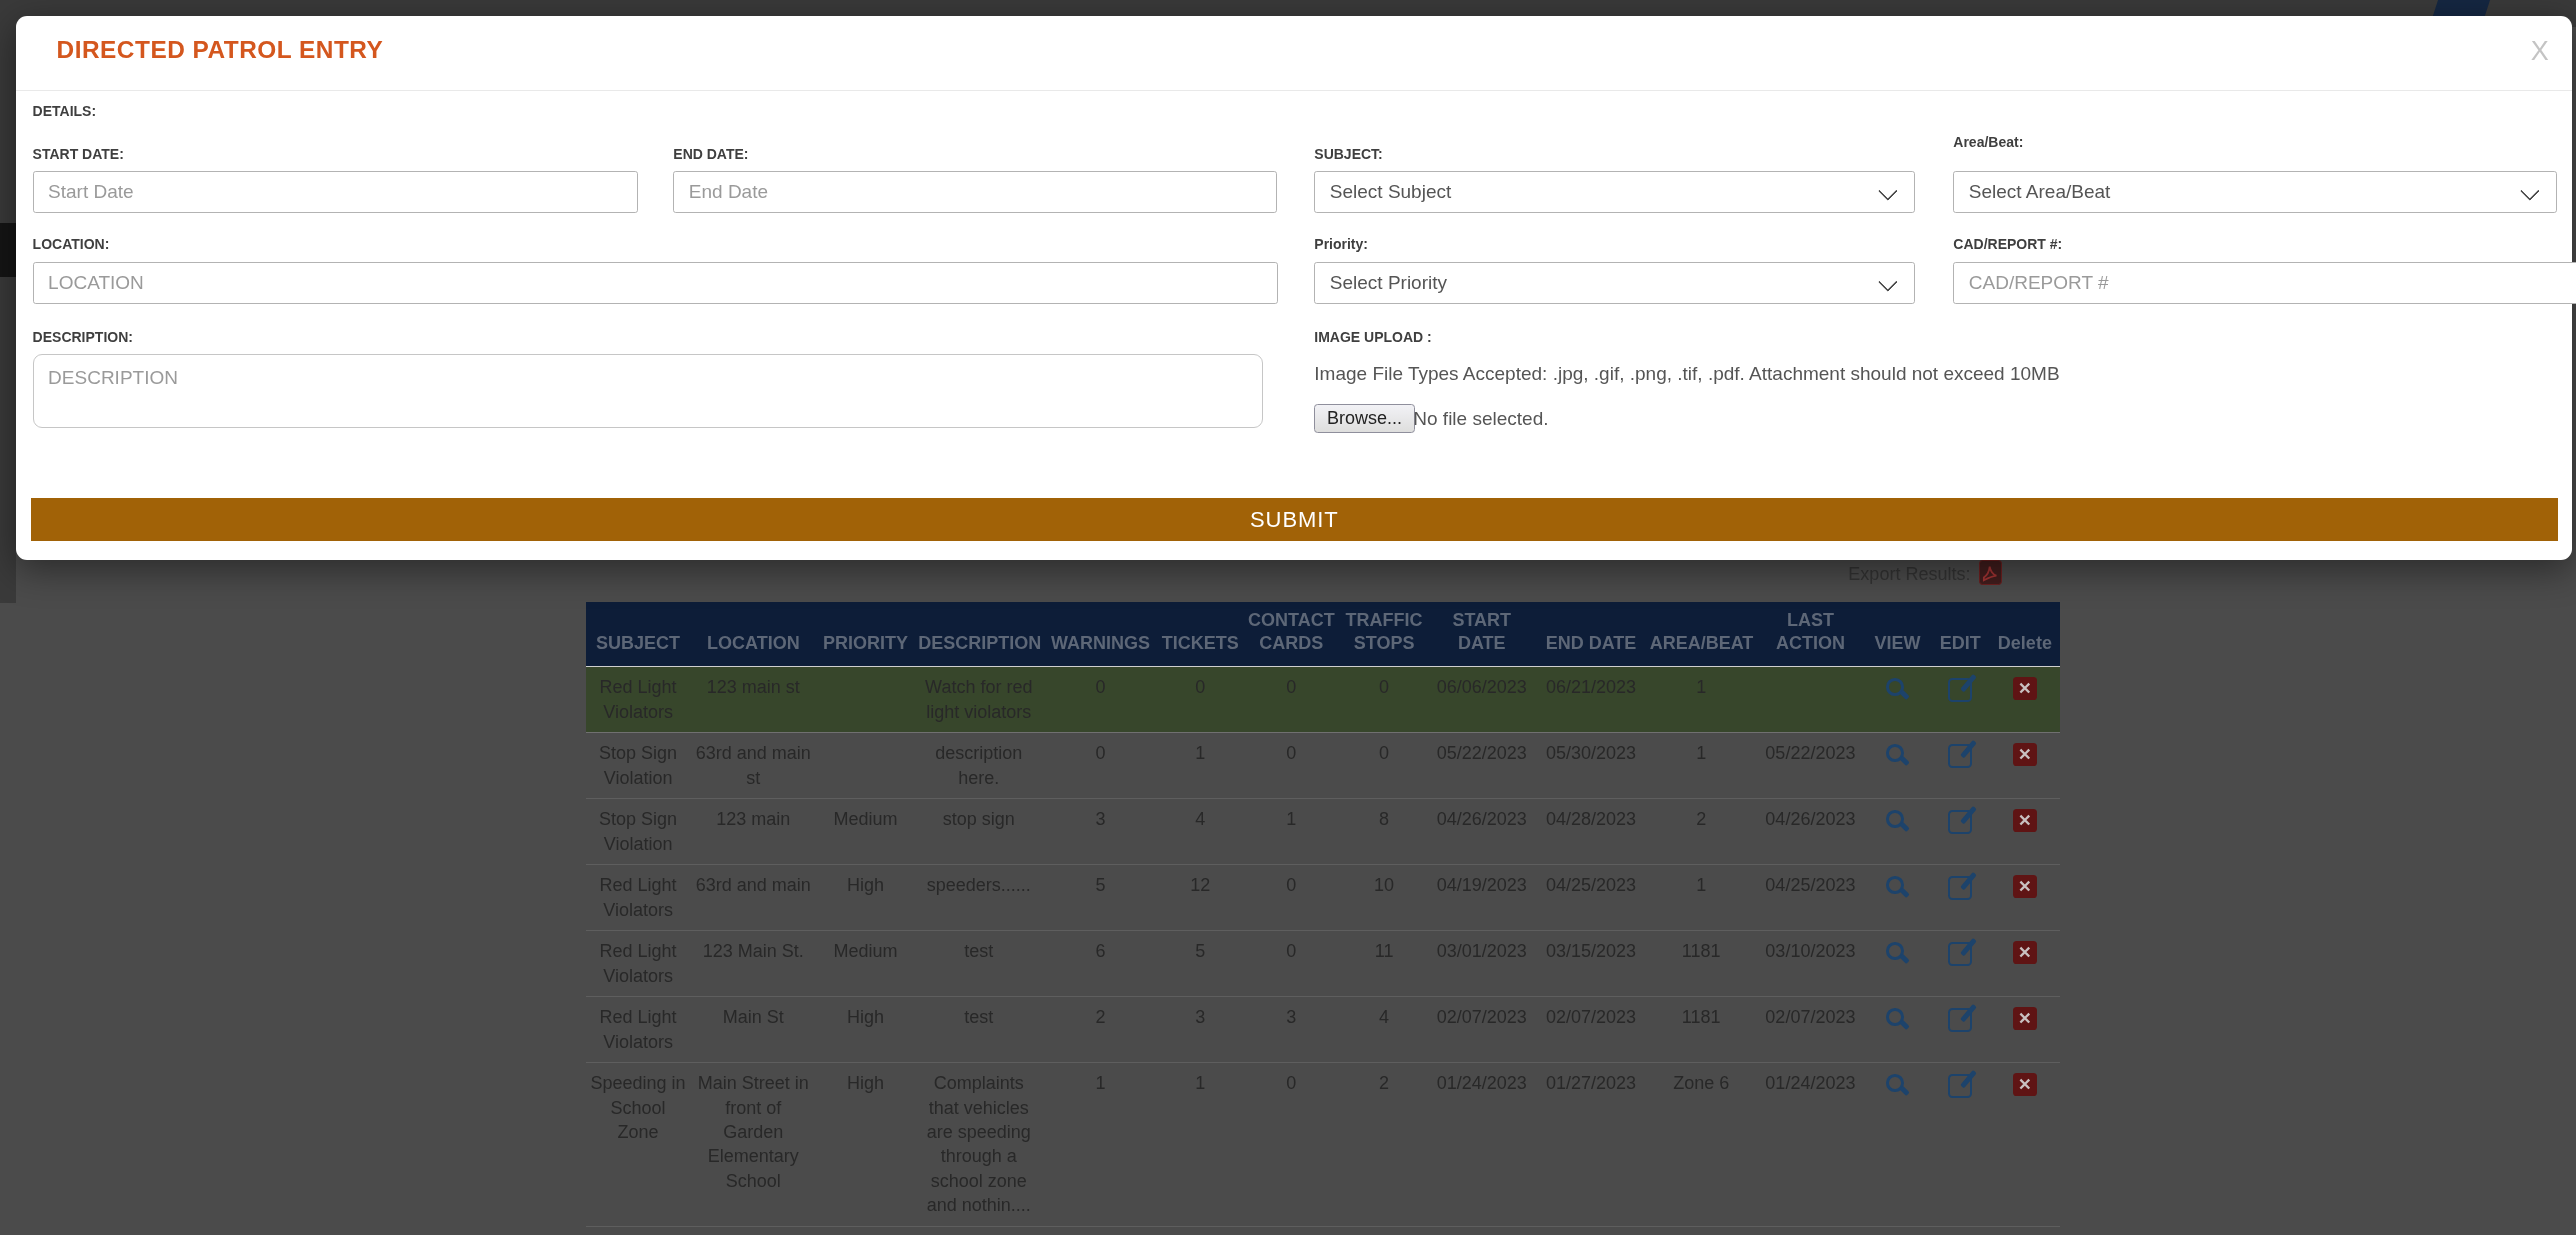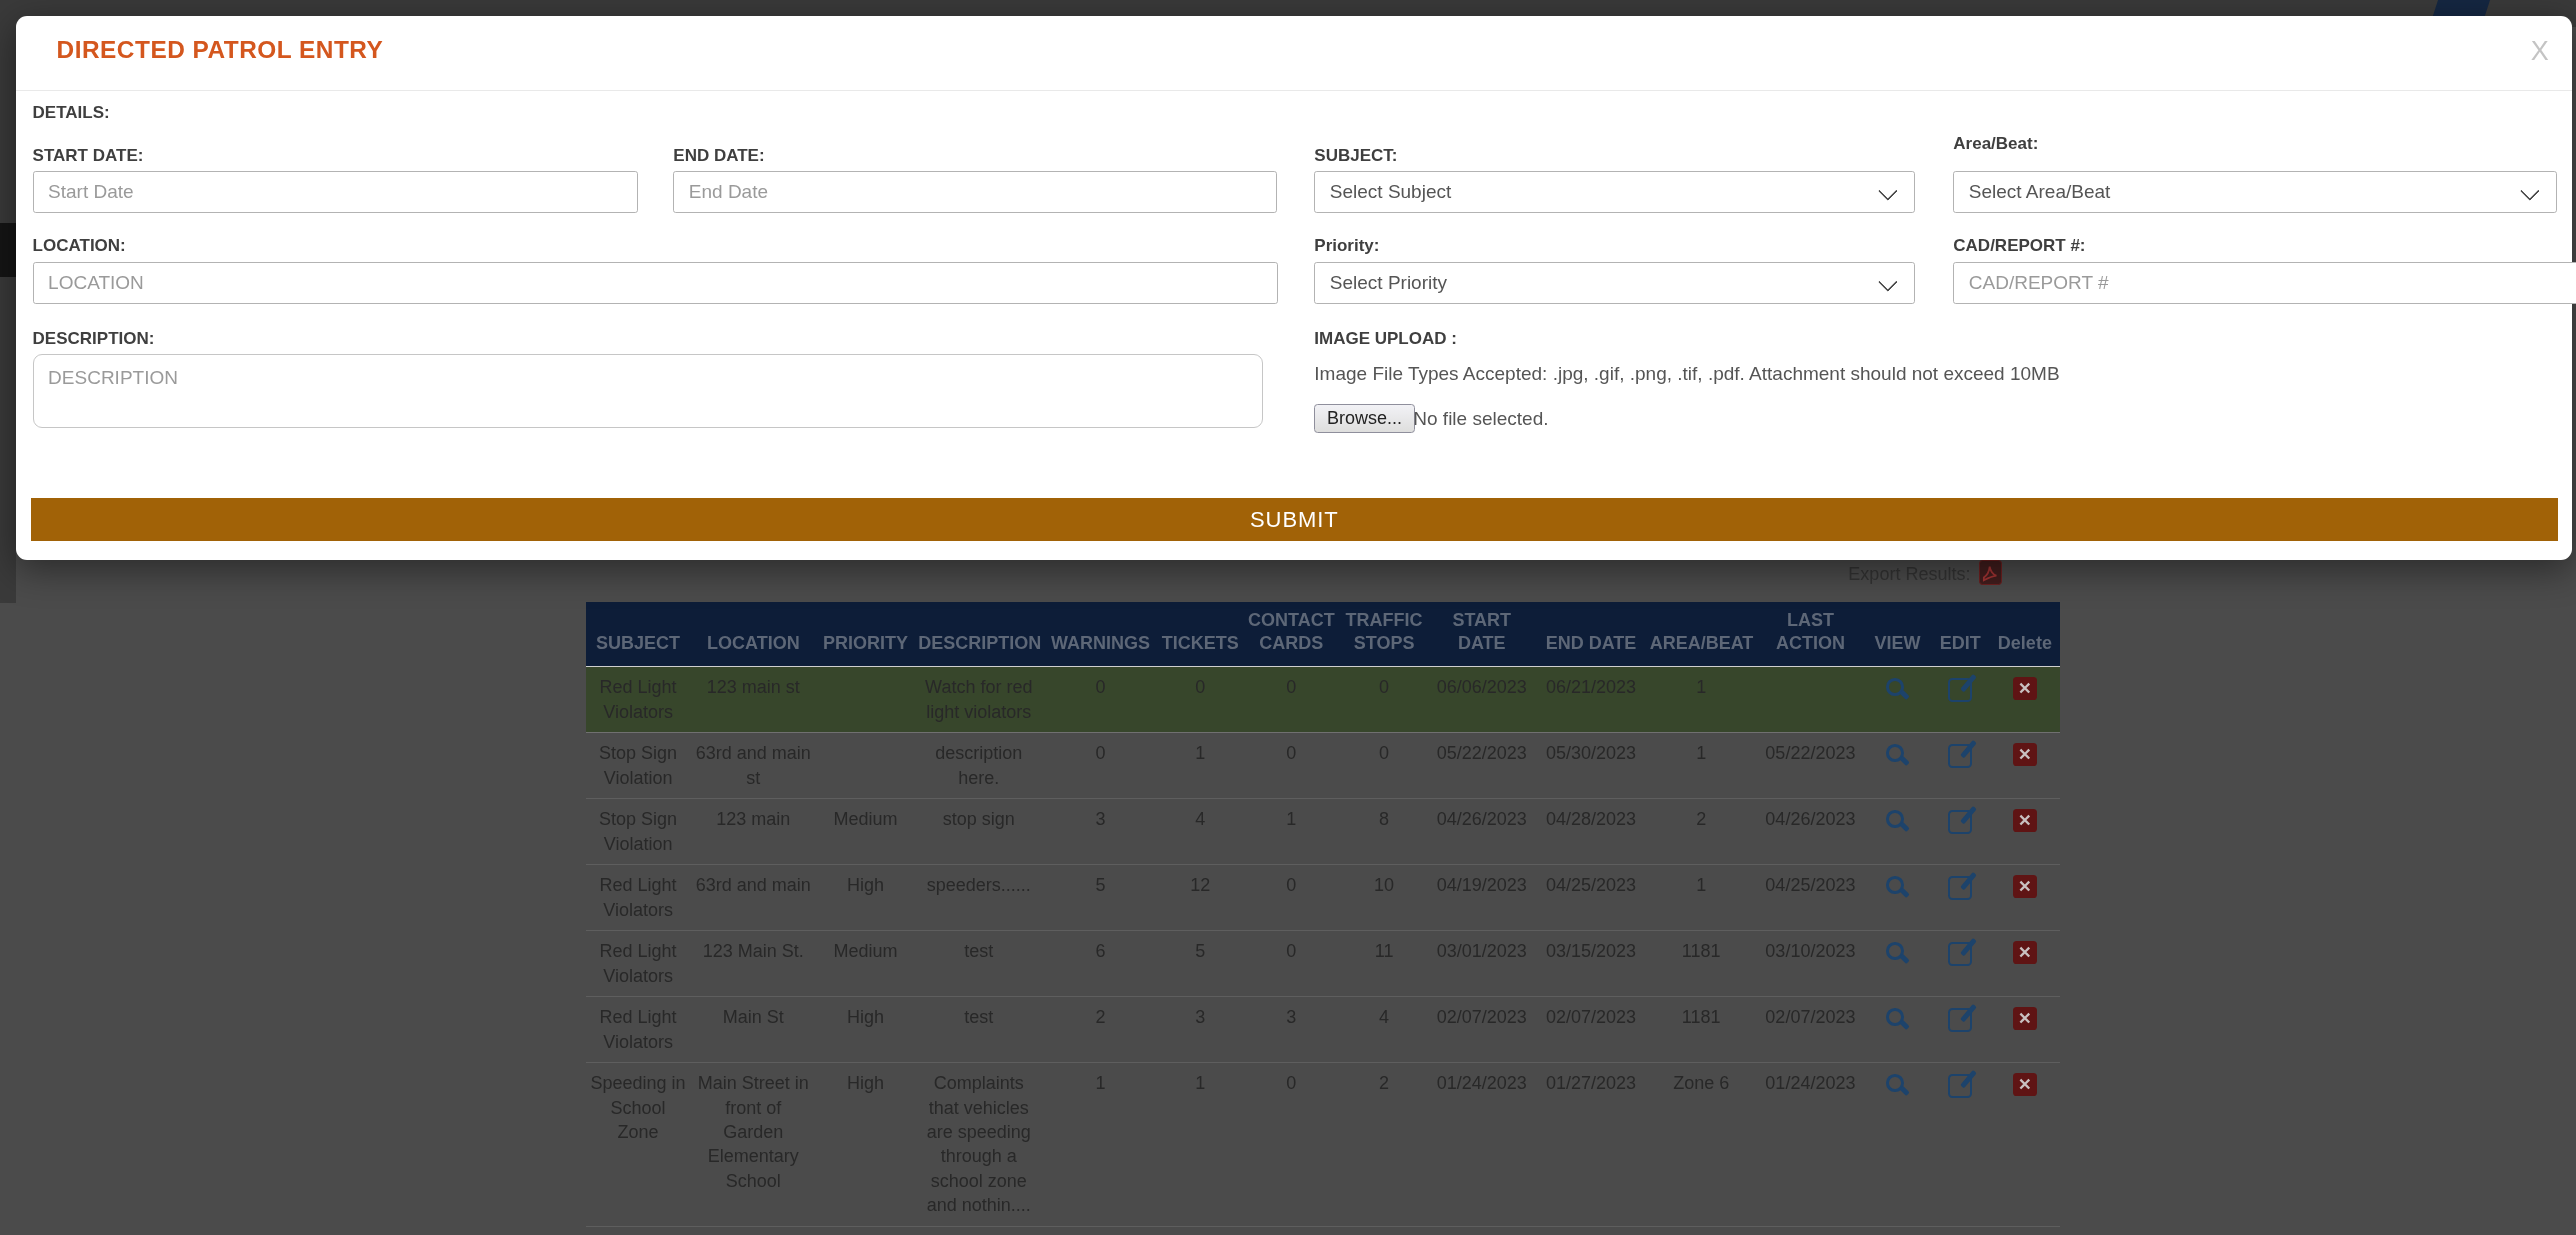--- a/index.html
+++ b/index.html
@@ -48,21 +48,21 @@
   }
   .icon-del::after{content:'\2715';}
   
   .modal{
     position:absolute;left:16.3px;top:16.3px;width:2556px;height:544px;background:#ffffff;
     border-radius:11px;box-shadow:0 9px 36px rgba(0,0,0,0.45);z-index:10;
   }
   .modal-title{position:absolute;left:16.3px;top:20px;font-size:24.4px;font-weight:700;color:#d4571e;letter-spacing:0.5px;margin-left:24px;}
   .modal-close{position:absolute;right:23.5px;top:20px;font-size:27px;color:#c4c4c4;cursor:pointer;font-weight:400;}
   .modal-divider{position:absolute;left:0;top:74px;width:100%;height:0;border-top:0.9px solid #e9e9e9;}
-  .form-label{position:absolute;font-size:17px;font-weight:600;color:#3f3f3f;white-space:nowrap;}
+  .form-label{position:absolute;font-size:14px;font-weight:600;color:#3f3f3f;white-space:nowrap;}
   .txt-input{
     position:absolute;box-sizing:border-box;height:42px;border:0.9px solid #b3b3b3;border-radius:2.7px;
     font-family:"Liberation Sans",sans-serif;font-size:19px;color:#444;padding:0 14.5px;background:#fff;outline:none;
   }
   .txt-input::placeholder{color:#9a9a9a;opacity:1;}
   .select-box{
     position:absolute;box-sizing:border-box;height:42px;border:0.9px solid #b3b3b3;border-radius:2.7px;
     background:#fff;font-size:19px;color:#555;display:flex;align-items:center;padding:0 14.5px;cursor:pointer;
   }
   .select-box .chev{

